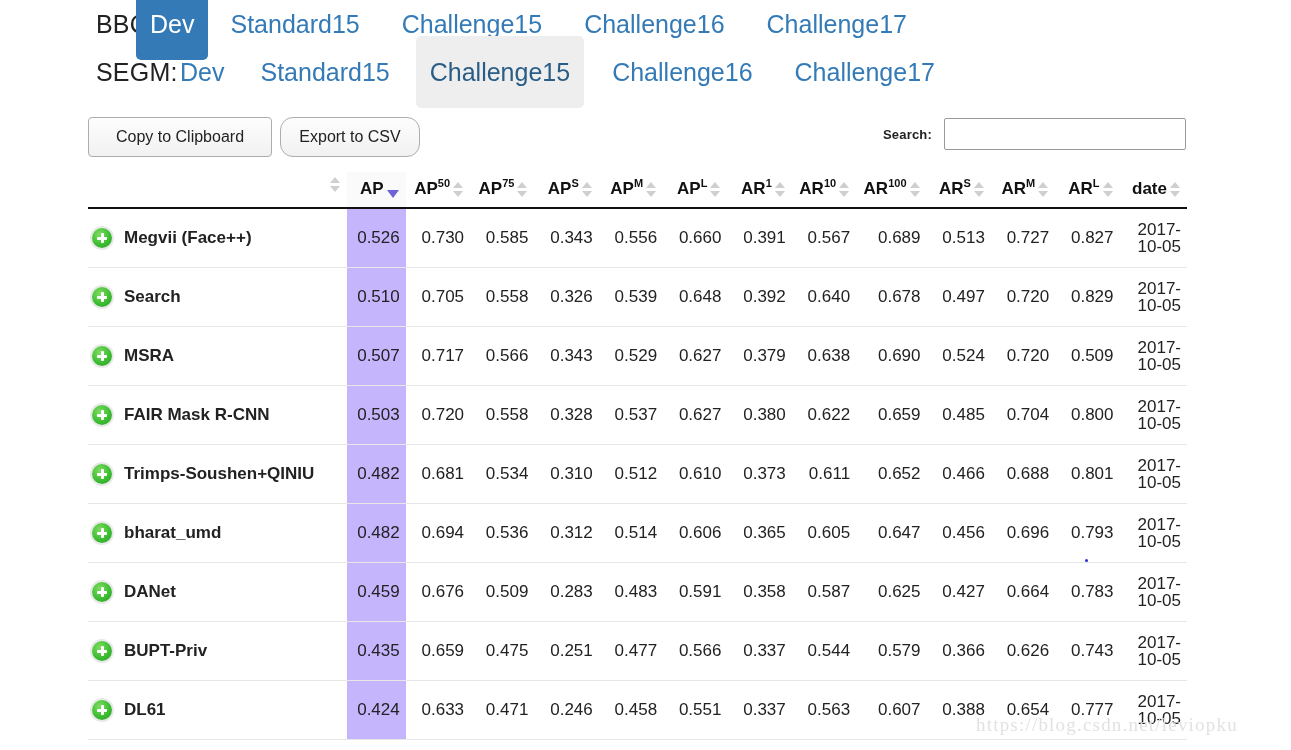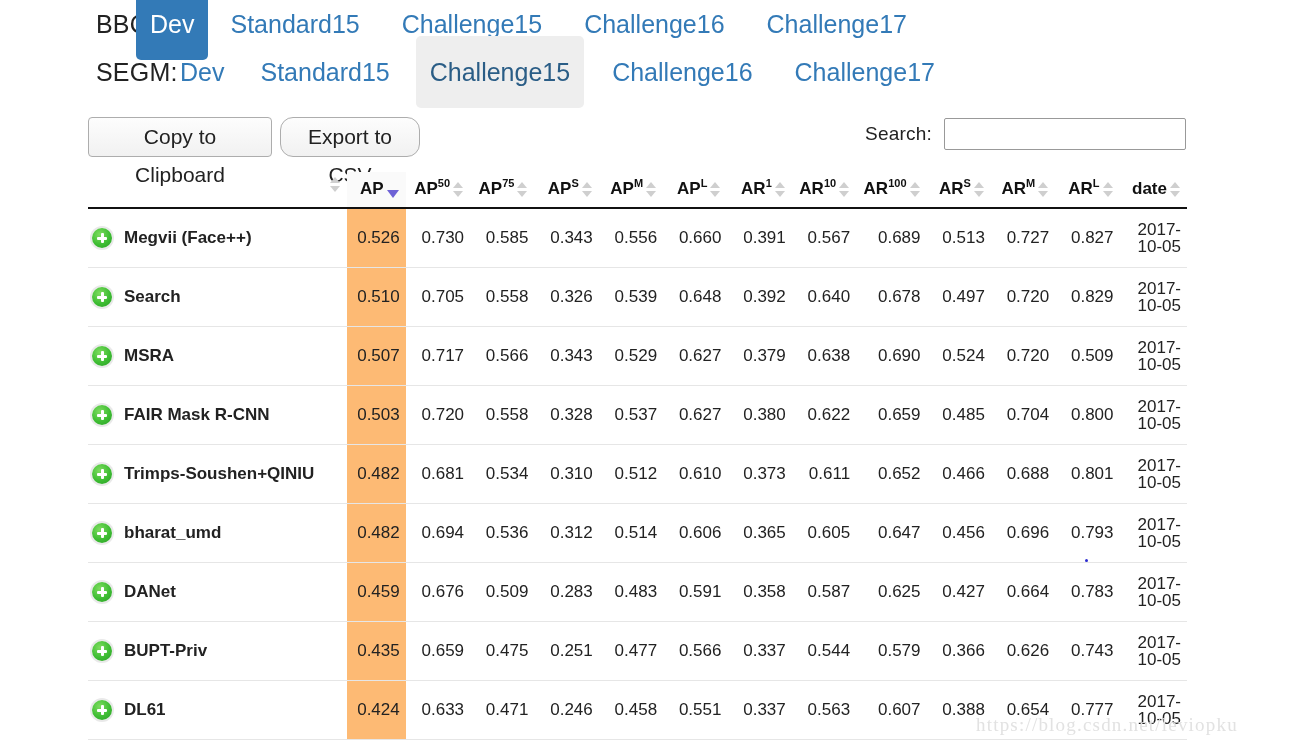--- a/index.html
+++ b/index.html
@@ -54,36 +54,36 @@
   
   .toolbar { position: absolute; left: 88px; top: 117px; width: 1098px; height: 42px; }
   .btn {
     position: absolute;
     top: 0;
     height: 40px;
     box-sizing: border-box;
     background: linear-gradient(#fdfdfd, #f1f1f1);
     border: 1px solid #adadad;
     border-radius: 4px;
-    font-size: 21px;
+    font-size: 16px;
     color: #222;
     font-family: "Liberation Sans", sans-serif;
     cursor: pointer;
     padding: 0 16px;
     line-height: 38px;
   }
   .btn-copy   { left: 0;   width: 184px; }
   .btn-export { left: 192px; width: 140px; border-radius: 13px; }
 
   .search-wrap {
     position: absolute; right: 0; top: 1px;
     display: flex; align-items: center;
   }
   .search-label {
-    font-size: 19px; font-weight: normal; color: #222;
+    font-size: 13px; font-weight: bold; color: #222;
     margin-right: 12px; letter-spacing: .2px;
   }
   .search-input {
     width: 242px; height: 32px;
     box-sizing: border-box;
     border: 1px solid #999;
     border-radius: 2px;
     background: #fff;
     font-size: 16px;
     padding: 2px 6px;
@@ -140,21 +140,21 @@
     text-align: right;
     vertical-align: middle;
     height: 38px;
   }
   table.lb tbody tr td.c-name {
     text-align: left;
     padding-left: 4px;
     font-size: 17px;
     line-height: 22px;
   }
-  td.c-ap { background: #fdba74; }
+  td.c-ap { background: #c4b5fd; }
   th.c-ap { background: #fafafa; }
   td.c-date { font-size: 14px; color: #444; line-height: 17px; padding-right: 4px; }
 
   .namecell { display: flex; align-items: center; gap: 12px; font-weight: bold; }
   .plusicon {
     flex: 0 0 20px;
     width: 20px; height: 20px;
     border-radius: 50%;
     background: radial-gradient(circle at 38% 32%, #7ddc5f 0%, #3ebd33 55%, #2a9c27 100%);
     box-shadow: 0 0 0 2px #e9e9e9;

